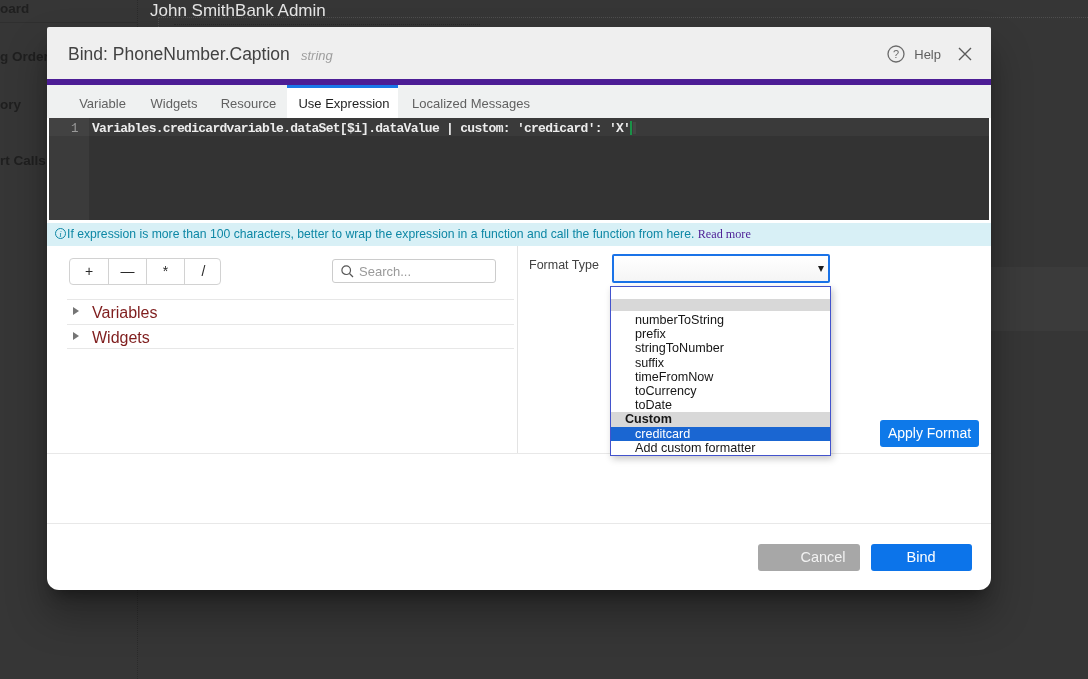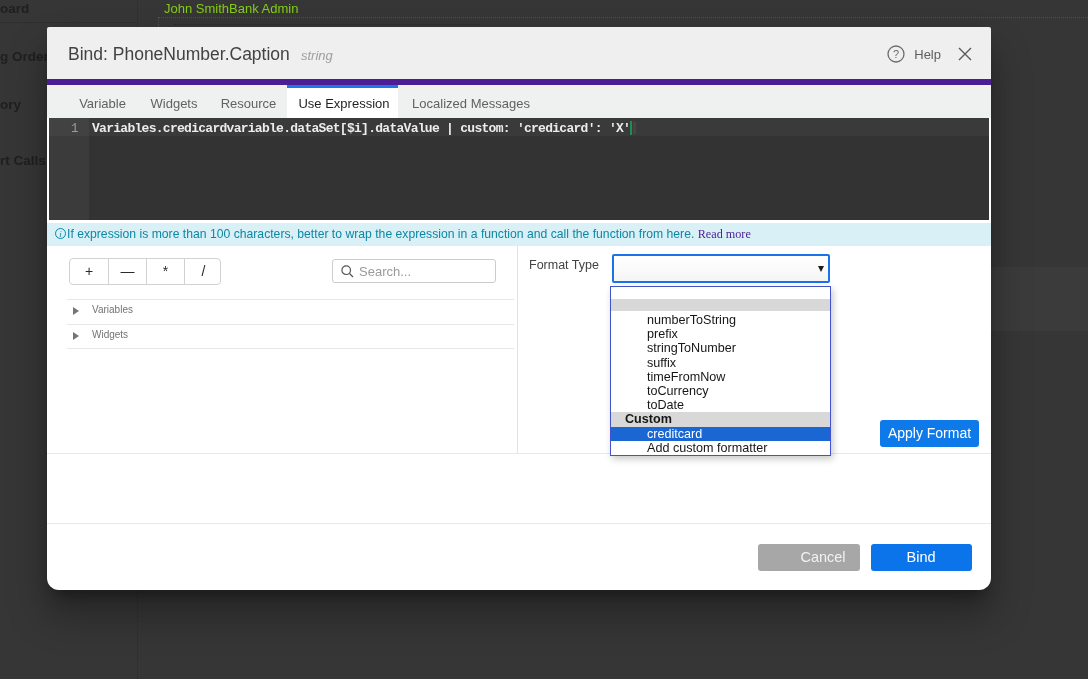--- a/index.html
+++ b/index.html
@@ -4,21 +4,21 @@
 <style>
   * { margin:0; padding:0; box-sizing:border-box; }
   html,body { width:1088px; height:679px; overflow:hidden; }
   body { font-family:"Liberation Sans", sans-serif; position:relative; background:#363636; }
   #page { position:absolute; left:0; top:0; width:1088px; height:679px; }
   .abs { position:absolute; }
 
   
   .sbitem { position:absolute; font-weight:bold; font-size:13.5px; color:#1f1f1f; }
   .navline { position:absolute; left:137px; top:0; width:1px; height:679px; border-left:1px dotted #2b2b2b; }
-  .jsba { position:absolute; left:164px; top:1px; font-size:13px; color:#84cc16; }
+  .jsba { position:absolute; left:150px; top:1px; font-size:17px; color:#e5e5e5; }
   .dotline { position:absolute; border-top:1px dotted #4e4e4e; height:0; }
 
   
   #modal { position:absolute; left:47px; top:27px; width:944px; height:563px; background:#ffffff;
            border-radius:12px; box-shadow:0 11px 15px -7px rgba(0,0,0,.4), 0 24px 38px 3px rgba(0,0,0,.28); }
   #mhead { position:absolute; left:0; top:0; width:944px; height:52px; background:#efefef; border-radius:2px 2px 0 0; }
   #mtitle { position:absolute; left:21px; top:17px; font-size:17.5px; color:#424242; }
   #mtype  { position:absolute; left:254px; top:21px; font-size:13px; font-style:italic; color:#9e9e9e; }
   #helpwrap { position:absolute; right:50px; top:18px; height:18px; color:#5e5e5e; font-size:13px; }
   #closex { position:absolute; left:906px; top:15px; width:24px; height:24px; color:#5a5a5a; font-size:19px; line-height:24px; text-align:center; font-weight:400; }
@@ -44,42 +44,42 @@
               font-size:9px; line-height:11px; text-align:center; color:#0d87a5; font-style:italic; font-family:"Liberation Serif",serif; }
 
   
   #btngroup { position:absolute; left:22px; top:231px; width:152px; height:27px; border:1px solid #d2d2d2; border-radius:4px; }
   .bg-cell { position:absolute; top:0; width:38px; height:25px; border-left:1px solid #d2d2d2; text-align:center;
              font-size:14px; color:#2a2a2a; line-height:25px; }
   #search { position:absolute; left:285px; top:231.5px; width:164px; height:24px; border:1px solid #cccccc; border-radius:3px; background:#fff; }
   #search span { position:absolute; left:26px; top:4px; font-size:13px; color:#9a9a9a; }
   .treeline { position:absolute; left:20px; width:447px; border-top:1px solid #e7e7e7; height:0; }
   .trirt { position:absolute; width:0; height:0; border-left:6.5px solid #757575; border-top:4px solid transparent; border-bottom:4px solid transparent; }
-  .treelabel { position:absolute; left:45px; font-size:10px; color:#737373; }
+  .treelabel { position:absolute; left:45px; font-size:16px; color:#7f1d1d; }
   #divider { position:absolute; left:470px; top:218.5px; width:1px; height:207.5px; background:#e3e3e3; }
 
   
   #ftlabel { position:absolute; left:482px; top:230.5px; font-size:12.5px; color:#424242; }
   #select { position:absolute; left:565px; top:226.5px; width:218px; height:29.5px; border:2px solid #1a73e8; border-radius:2px;
             background:linear-gradient(#ffffff,#f5f5f5); }
   #selarrow { position:absolute; left:770.5px; top:239px; width:0; height:0; border-top:6px solid #1c1c1c; border-left:3.5px solid transparent; border-right:3.5px solid transparent; }
   #applybtn { position:absolute; left:833px; top:392.5px; width:99px; height:27px; background:#0e79e9; border-radius:3px;
               color:#ffffff; font-size:14px; text-align:center; line-height:27px; }
 
   .hsep { position:absolute; left:0; width:944px; border-top:1px solid #e8e8e8; height:0; }
 
   #cancelbtn { position:absolute; left:711px; top:517px; width:102px; height:27px; background:#a7a7a7; border-radius:3px;
                color:#f2f2f2; font-size:14.5px; text-align:center; line-height:27px;padding-left:28px; }
   #bindbtn { position:absolute; left:823.5px; top:517px; width:101px; height:27px; background:#0c74ea; border-radius:3px;
              color:#ffffff; font-size:14.5px; text-align:center; line-height:27px; }
 
   
   #dropdown { position:absolute; left:563px; top:258.5px; width:221px; height:170.5px; background:#ffffff;
               border:1px solid #4353cd; z-index:5; font-size:12.6px; color:#161616; box-shadow:2px 3px 7px rgba(0,0,0,0.22); }
-  .ddrow { position:absolute; left:0; width:219px; height:14.2px; line-height:14.2px; padding-left:36px; }
+  .ddrow { position:absolute; left:0; width:219px; height:14.2px; line-height:14.2px; padding-left:24px; }
   .ddgray { background:#d8d8d8; }
   .ddsel { background:#1a66d2; color:#ffffff; }
 </style>
 </head>
 <body>
 <div id="page">
 
   <div class="navline"></div>
   <div class="sbitem" style="left:0; top:1px;">oard</div>
   <div class="sbitem" style="left:0; top:49px;">g Order</div>

